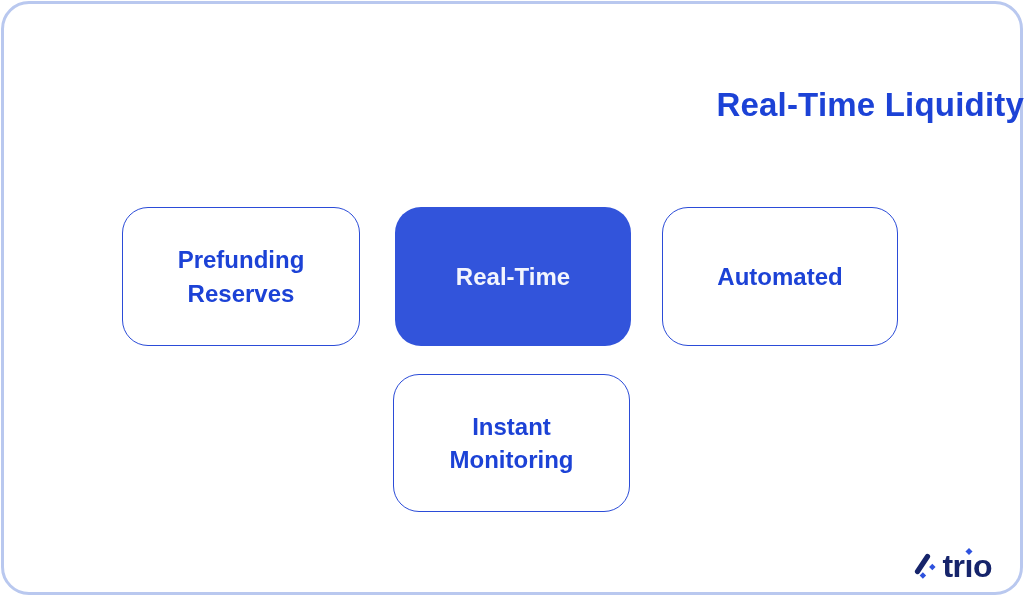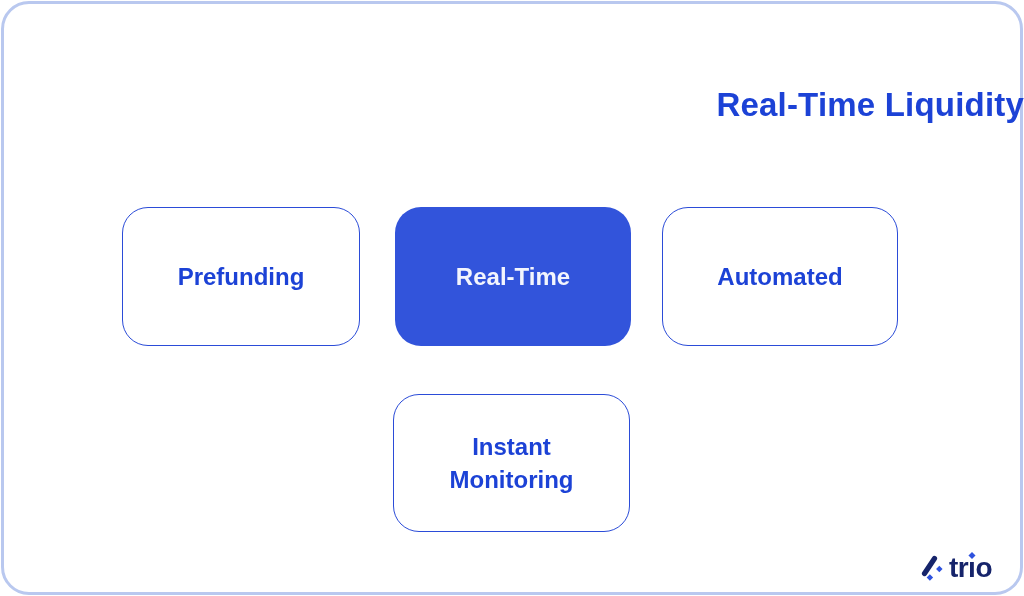--- a/index.html
+++ b/index.html
@@ -45,32 +45,32 @@
   }
   .node.filled {
     background: #3254db;
     border: none;
     color: #f3f5fd;
   }
   .node span { display: block; }
   .node-prefunding   { left: 122px; top: 207px; width: 238px; height: 139px; }
   .node-realtime     { left: 395px; top: 207px; width: 236px; height: 139px; }
   .node-automated    { left: 662px; top: 207px; width: 236px; height: 139px; }
-  .node-rebalancing  { left: 393px; top: 374px; width: 237px; height: 138px; margin-top: 20px; }
+  .node-rebalancing  { left: 393px; top: 374px; width: 237px; height: 138px; }
 
   .logo {
     position: absolute;
     right: 32px;
     bottom: 14px;
     display: flex;
     align-items: center;
     gap: 6px;
   }
   .logo-text {
-    font-size: 28px;
+    font-size: 32px;
     font-weight: bold;
     color: #16246b;
     letter-spacing: -0.5px;
     line-height: 1;
   }
   .logo-i { position: relative; display: inline-block; }
   .logo-i .tittle {
     position: absolute;
     left: 50%; top: -1px;
     width: 5px; height: 5px;
@@ -82,20 +82,21 @@
 <body>
 
 <div class="canvas">
 
   <div class="frame"></div>
 
   <div class="title">Real-Time Liquidity</div>
 
   <div class="node node-prefunding">
     <span>Prefunding</span>
+    <span>Reserves</span>
   </div>
 
   <div class="node filled node-realtime">
     <span>Real-Time</span>
   </div>
 
   <div class="node node-automated">
     <span>Automated</span>
   </div>
 

